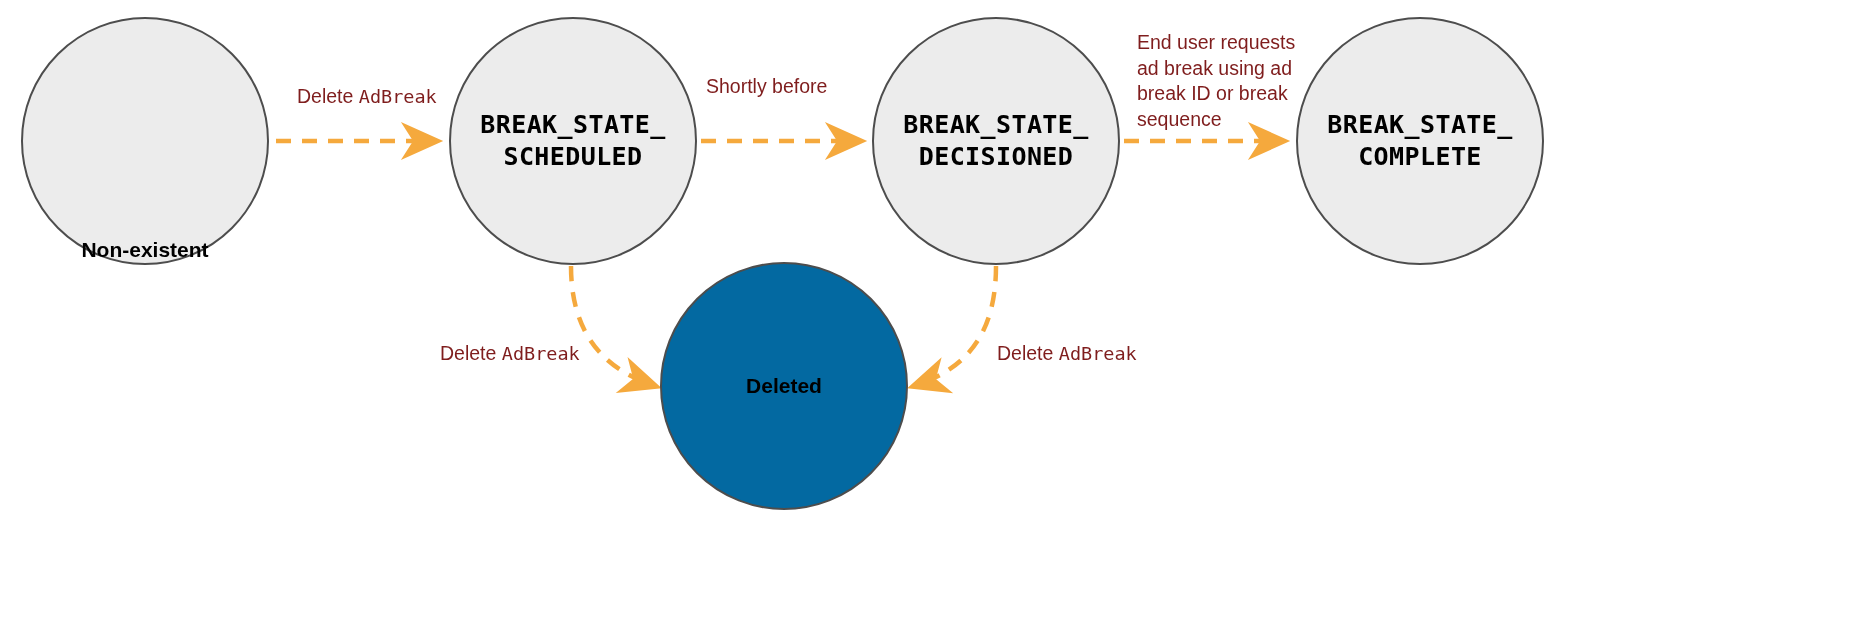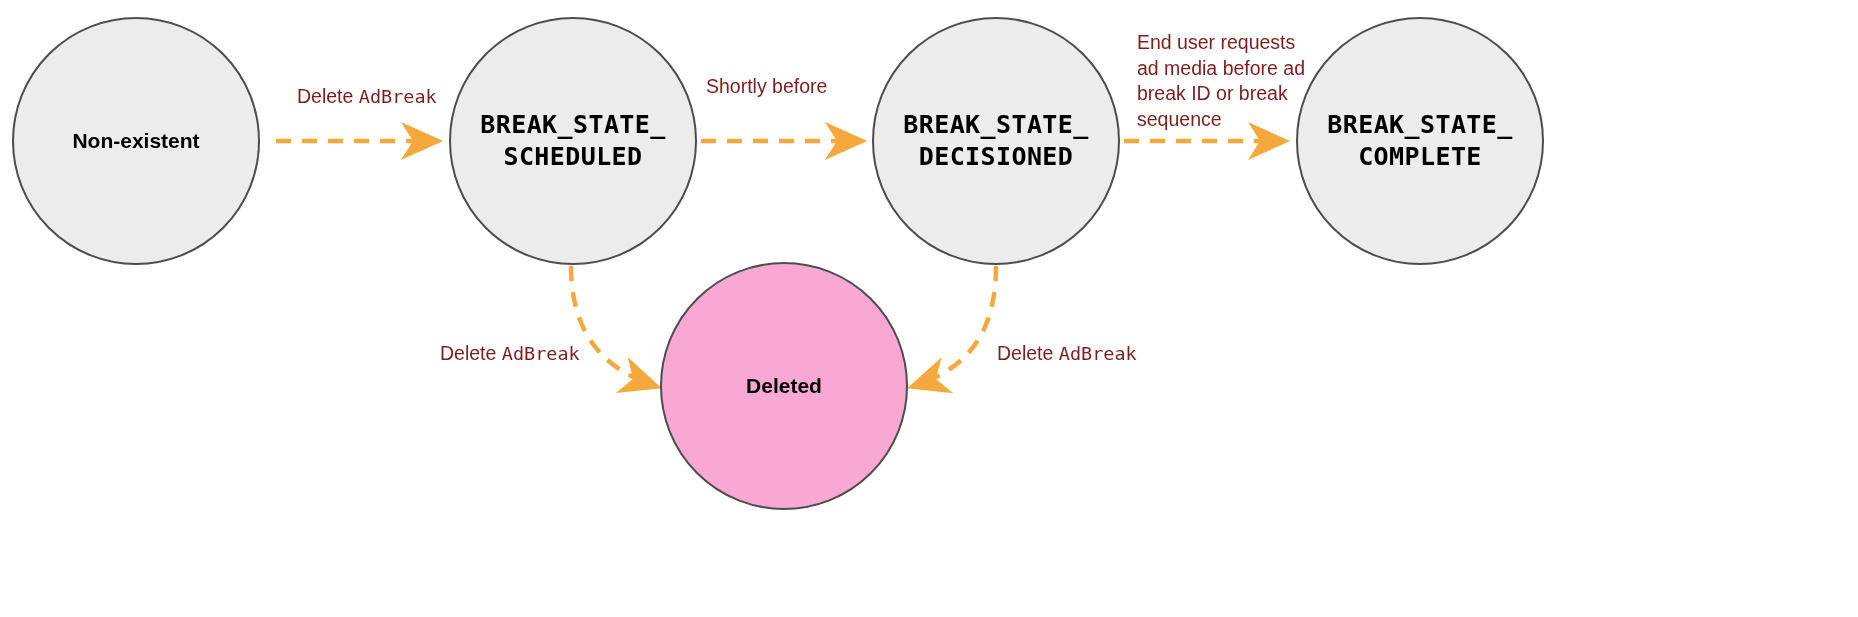--- a/index.html
+++ b/index.html
@@ -84,40 +84,40 @@
     <g id="edge-paths">
         <path d="M 276 141 L 436 141" fill="none" stroke="#f5a93d" stroke-width="4.5" stroke-linecap="butt" stroke-dasharray="15 11" marker-end="url(#arrowhead)"></path>
         <path d="M 701 141 L 860 141" fill="none" stroke="#f5a93d" stroke-width="4.5" stroke-linecap="butt" stroke-dasharray="15 11" marker-end="url(#arrowhead)"></path>
         <path d="M 1124 141 L 1283 141" fill="none" stroke="#f5a93d" stroke-width="4.5" stroke-linecap="butt" stroke-dasharray="15 11" marker-end="url(#arrowhead)"></path>
         <path d="M 571 266 C 571 330 600 368 655 386" fill="none" stroke="#f5a93d" stroke-width="4.5" stroke-linecap="butt" stroke-dasharray="15 11" marker-end="url(#arrowhead)"></path>
         <path d="M 996 266 C 996 330 970 368 914 386" fill="none" stroke="#f5a93d" stroke-width="4.5" stroke-linecap="butt" stroke-dasharray="15 11" marker-end="url(#arrowhead)"></path>
       </g>
   </svg>
 
   <div id="nodes-layer">
-      <div class="node" style="left: 12px; top: 17px; width: 248px; height: 248px; background: rgb(236, 236, 236); border-color: rgb(77, 77, 77);">
+      <div class="node" style="left: 21px; top: 17px; width: 248px; height: 248px; background: rgb(236, 236, 236); border-color: rgb(77, 77, 77); align-items: flex-end;">
         <div class="node-label sans">Non-existent</div>
       </div>
       <div class="node" style="left: 449px; top: 17px; width: 248px; height: 248px; background: rgb(236, 236, 236); border-color: rgb(77, 77, 77);">
         <div class="node-label mono">BREAK_STATE_
 SCHEDULED</div>
       </div>
       <div class="node" style="left: 872px; top: 17px; width: 248px; height: 248px; background: rgb(236, 236, 236); border-color: rgb(77, 77, 77);">
         <div class="node-label mono">BREAK_STATE_
 DECISIONED</div>
       </div>
       <div class="node" style="left: 1296px; top: 17px; width: 248px; height: 248px; background: rgb(236, 236, 236); border-color: rgb(77, 77, 77);">
         <div class="node-label mono">BREAK_STATE_
 COMPLETE</div>
       </div>
-      <div class="node" style="left: 660px; top: 262px; width: 248px; height: 248px; background: #f9a8d4; border-color: rgb(77, 77, 77);">
+      <div class="node" style="left: 660px; top: 262px; width: 248px; height: 248px; background: #0369a1; border-color: rgb(77, 77, 77);">
         <div class="node-label sans">Deleted</div>
       </div>
     </div>
   <div id="labels-layer">
       <div class="edge-label" style="left: 297px; top: 84px;"><span class="ln"><span class="sans">Delete </span><span class="mono">AdBreak</span></span></div>
       <div class="edge-label" style="left: 706px; top: 74px;"><span class="ln"><span class="sans">Shortly before</span></span></div>
-      <div class="edge-label" style="left: 1137px; top: 30px;"><span class="ln"><span class="sans">End user requests</span></span><span class="ln"><span class="sans">ad media before ad</span></span><span class="ln"><span class="sans">break ID or break</span></span><span class="ln"><span class="sans">sequence</span></span></div>
+      <div class="edge-label" style="left: 1137px; top: 30px;"><span class="ln"><span class="sans">End user requests</span></span><span class="ln"><span class="sans">ad break using ad</span></span><span class="ln"><span class="sans">break ID or break</span></span><span class="ln"><span class="sans">sequence</span></span></div>
       <div class="edge-label" style="left: 440px; top: 341px;"><span class="ln"><span class="sans">Delete </span><span class="mono">AdBreak</span></span></div>
       <div class="edge-label" style="left: 997px; top: 341px;"><span class="ln"><span class="sans">Delete </span><span class="mono">AdBreak</span></span></div>
     </div>
 
 </div>
 
 </body></html>

